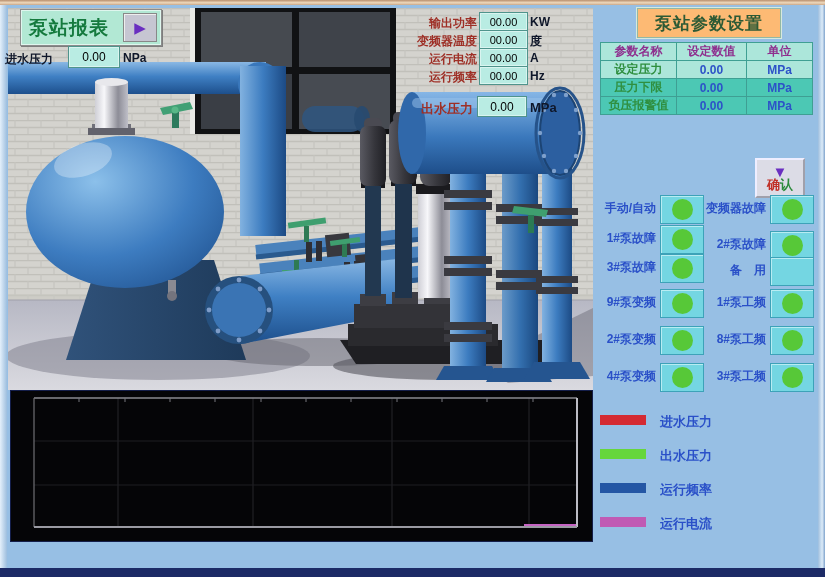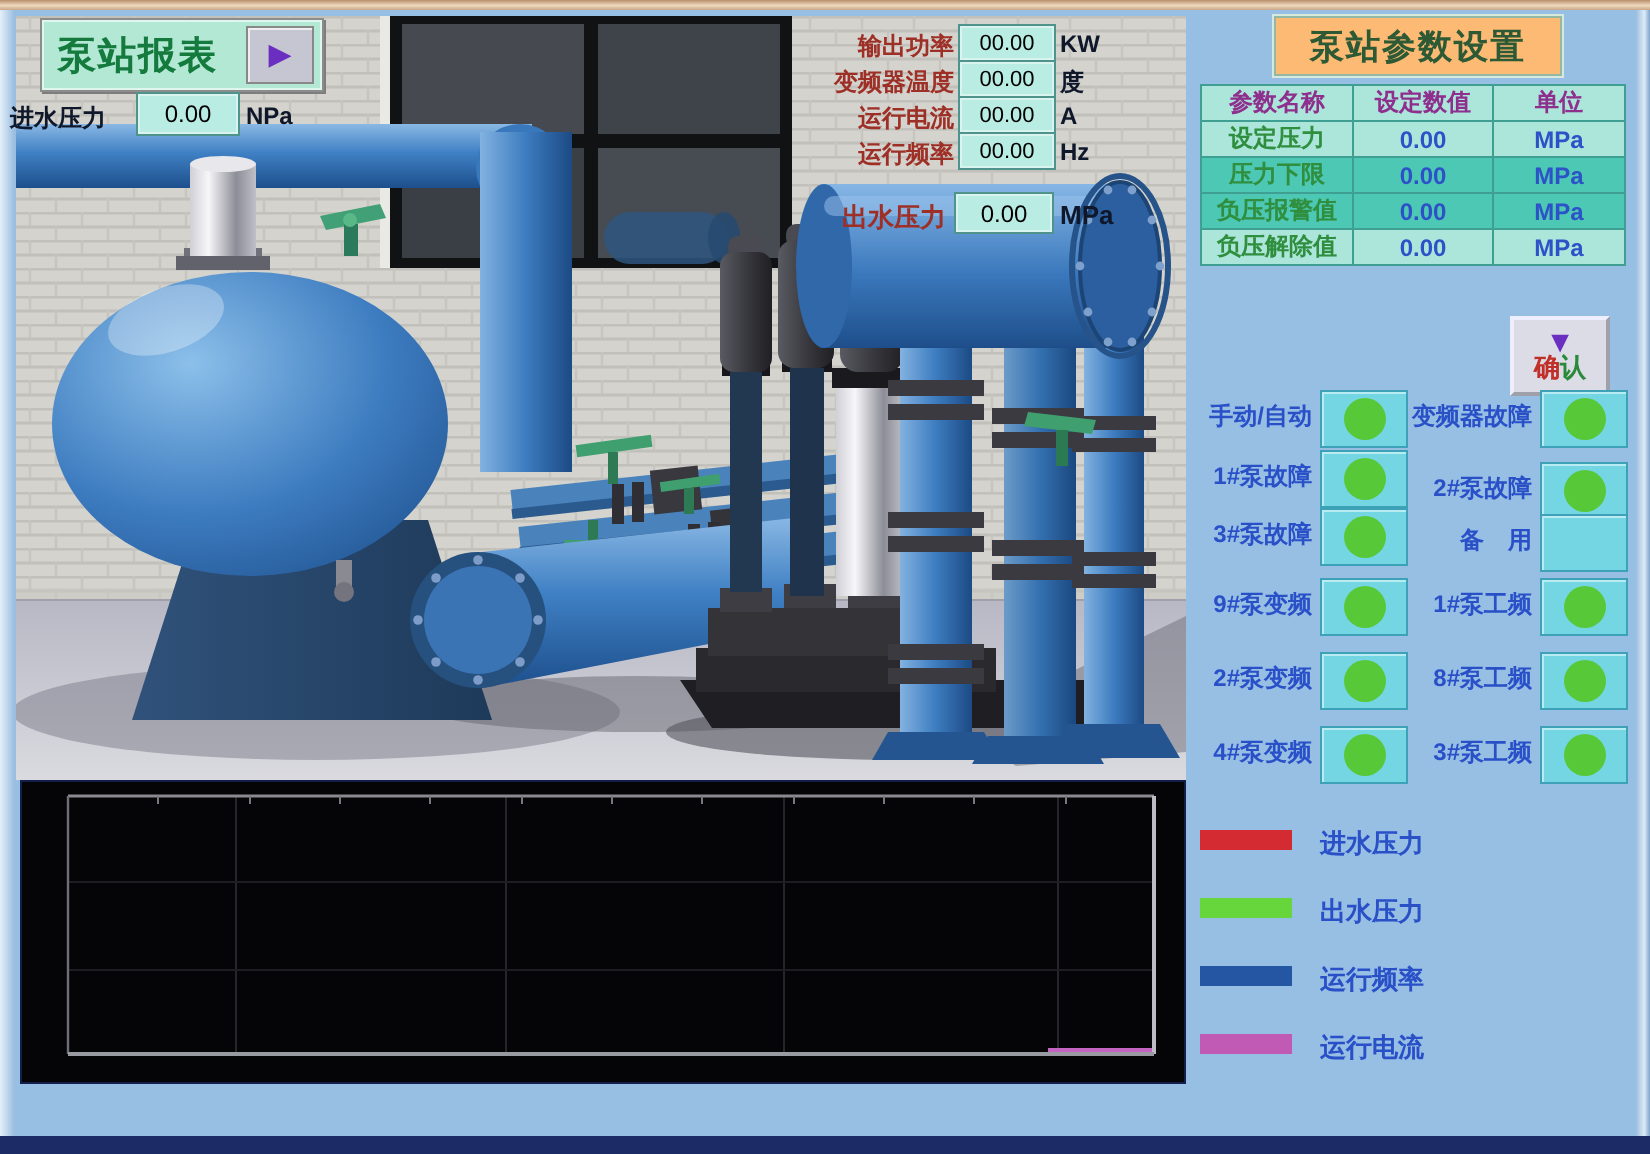--- a/index.html
+++ b/index.html
@@ -330,25 +330,20 @@
   <tr class="dark">
     <td class="pname">压力下限</td>
     <td class="pval">0.00</td>
     <td class="punit">MPa</td>
   </tr>
   <tr class="dark">
     <td class="pname">负压报警值</td>
     <td class="pval">0.00</td>
     <td class="punit">MPa</td>
   </tr>
-  <tr class="lite">
-    <td class="pname">负压解除值</td>
-    <td class="pval">0.00</td>
-    <td class="punit">MPa</td>
-  </tr>
 </tbody>
   </table>
 
 <div class="abs" id="confirm-btn">
   <span class="tri">▼</span>
   <span><span class="c1">确</span><span class="c2">认</span></span>
 </div>
 
 <span class="ind-label" style="left:588px;top:200px;">手动/自动</span>
 <div class="led" style="left:660px;top:195px;">

